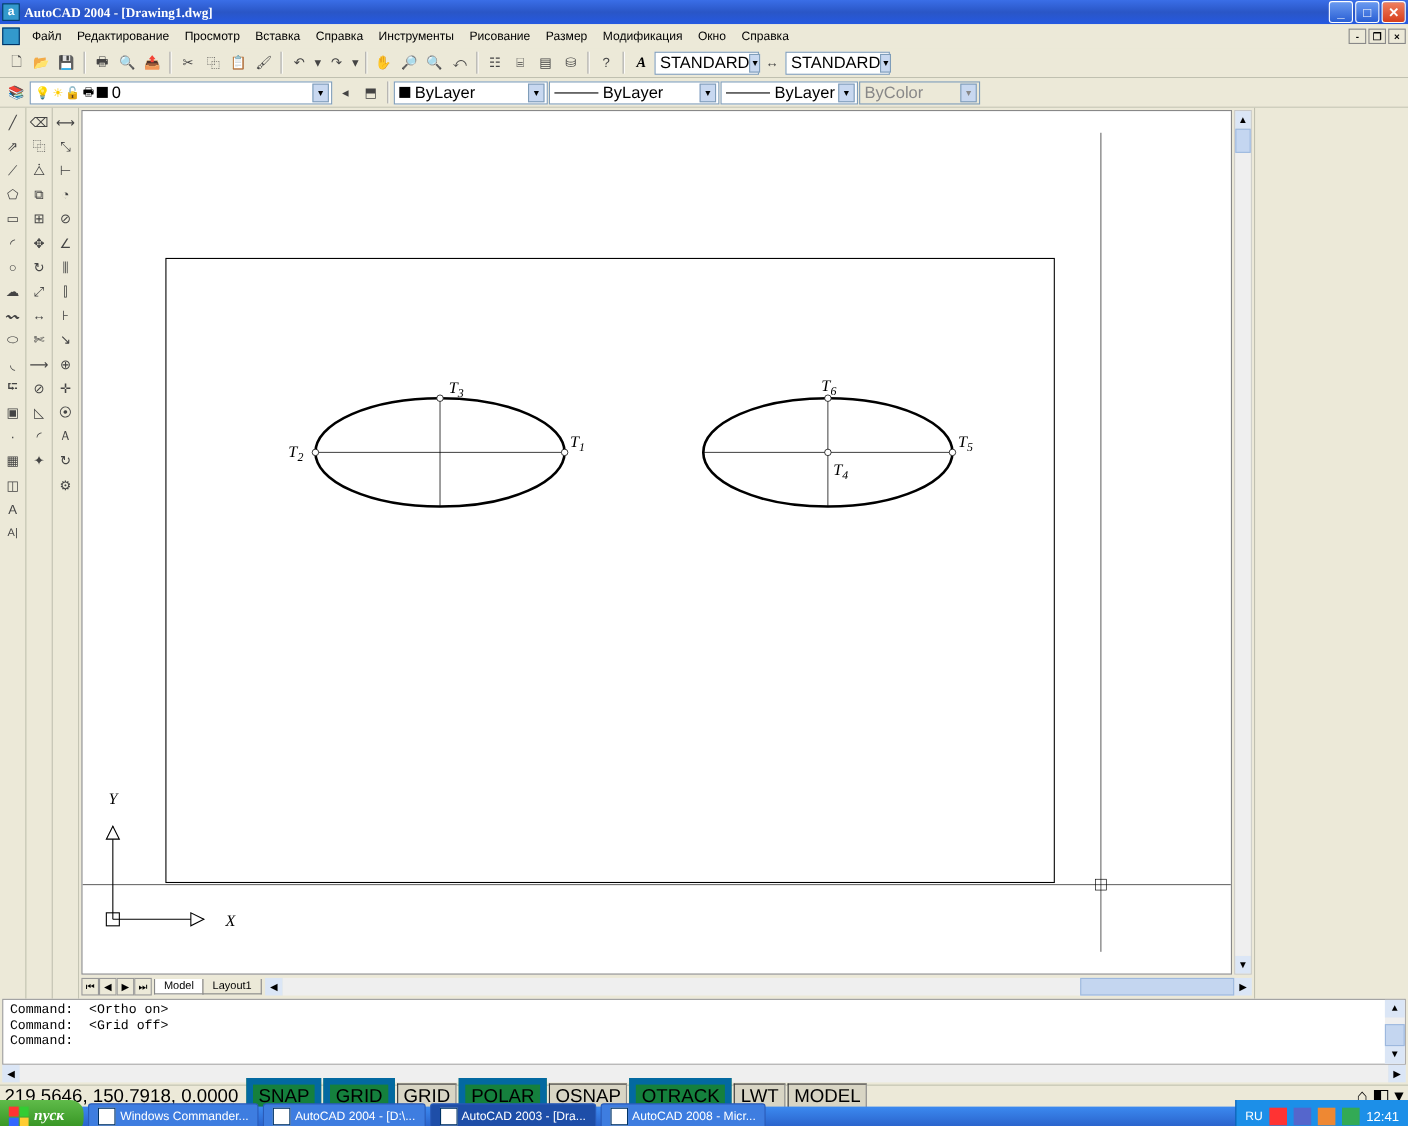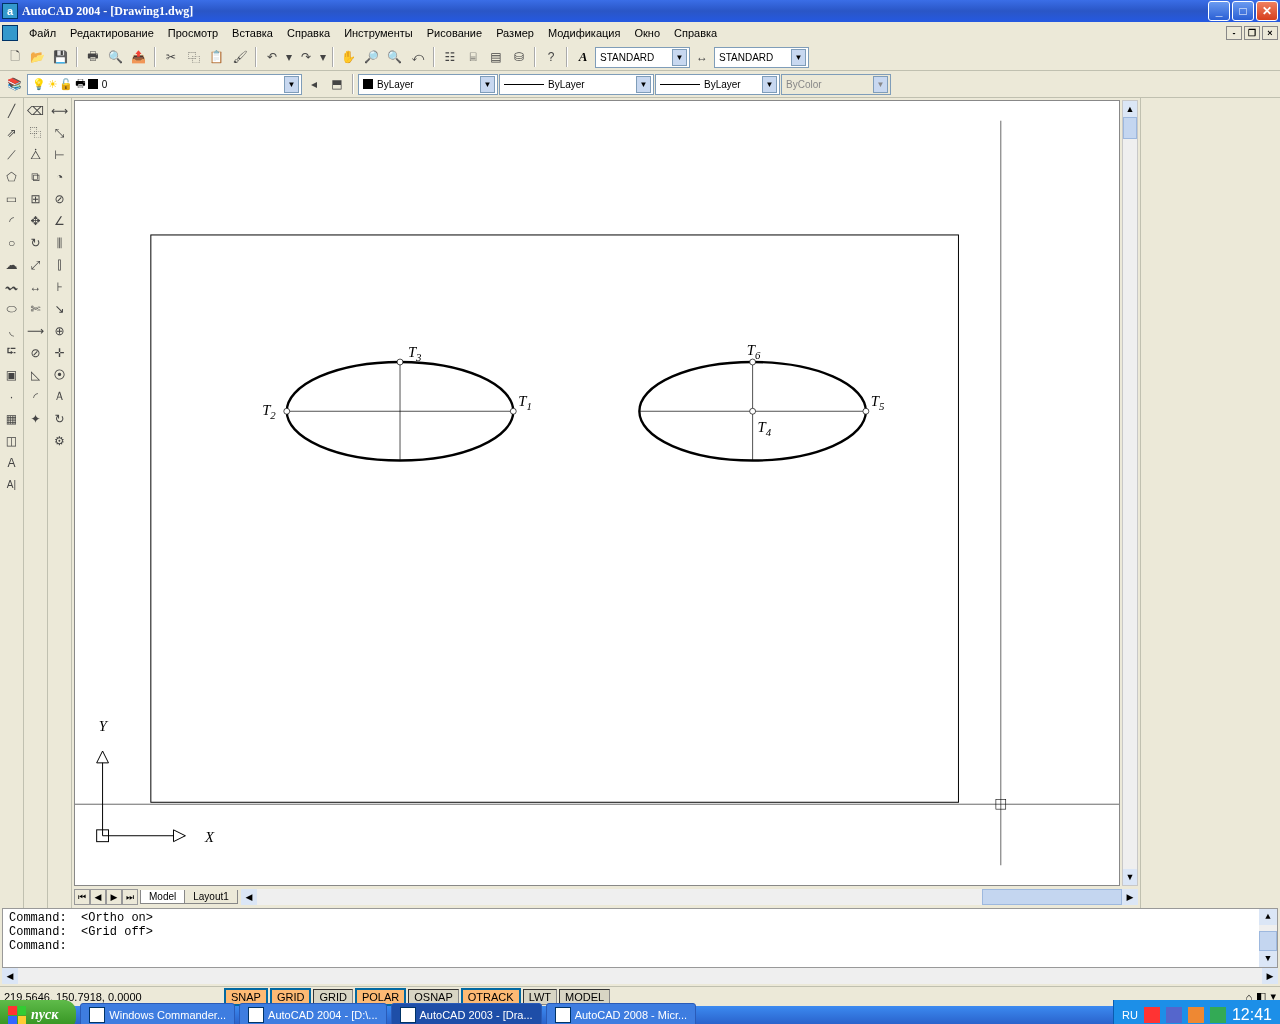--- a/index.html
+++ b/index.html
@@ -33,21 +33,21 @@
   .menubar{height:22px;background:#ece9d8;display:flex;align-items:center;padding:0 2px;color:#000}
   .menubar .ctrl-icon{width:16px;height:16px;background:#39c;border:1px solid #036;margin-right:4px}
   .menubar span{padding:2px 7px;cursor:default}
   .menubar .mdi-btns{margin-left:auto;display:flex;gap:2px}
   .menubar .mdi-btns div{width:16px;height:14px;border:1px solid #888;background:#ece9d8;font:bold 9px Arial;line-height:12px;text-align:center}
   
   .toolbar-row{display:flex;align-items:center;background:#ece9d8;border-bottom:1px solid #c0c0b0;height:27px;padding:0 4px;gap:1px}
   .tbtn{width:22px;height:22px;border:1px solid transparent;display:flex;align-items:center;justify-content:center;font-size:12px;color:#444}
   .tsep{width:2px;height:20px;border-left:1px solid #aaa;border-right:1px solid #fff;margin:0 3px}
   .dropdown{height:21px;border:1px solid #7f9db9;background:#fff;display:flex;align-items:center;padding:0 2px 0 4px}
-  .dropdown .dd-text{flex:1;font-size:10px}
+  .dropdown .dd-text{flex:1;font-size:15px}
   .dropdown .dd-arrow{width:15px;height:17px;background:#c8d8f0;border:1px solid #7f9db9;display:flex;align-items:center;justify-content:center;font-size:8px}
   .dropdown.disabled{background:#ece9d8;color:#888}
   .dd-lineprev{width:40px;border-top:1px solid #000;margin-right:4px}
   
   .layer-icons{display:flex;align-items:center;gap:2px;font-size:11px}
   .layer-icons i{font-style:normal}
   
   .workarea{flex:1;display:flex;min-height:0}
   .left-toolbars{display:flex;background:#ece9d8}
   .vstrip{width:24px;display:flex;flex-direction:column;align-items:center;padding-top:2px;gap:1px;border-right:1px solid #c0c0b0}
@@ -75,39 +75,39 @@
   .cmdwin{height:60px;background:#fff;border:1px solid #999;margin:0 2px;font:12px "Courier New",monospace;display:flex}
   .cmdwin .cbody{flex:1;padding:2px 6px;white-space:pre}
   .cmdwin .cvscroll{width:18px;display:flex;flex-direction:column;background:#efefef}
   .cmdwin .cvscroll .sbtn{height:16px;background:#dbe6f6;display:flex;align-items:center;justify-content:center;font-size:9px}
   .cmdwin .cvscroll .strack{flex:1;position:relative}
   .cmdwin .cvscroll .sthumb{position:absolute;left:0;right:0;bottom:0;height:20px;background:#c4d6f0;border:1px solid #9db8de}
   .cmd-hscroll{height:16px;margin:0 2px 2px;display:flex}
   .cmd-hscroll .sbtn{width:16px;background:#dbe6f6;display:flex;align-items:center;justify-content:center;font-size:9px}
   .cmd-hscroll .strack{flex:1;background:#efefef}
   
-  .statusbar{height:20px;background:#ece9d8;border-top:1px solid #c0c0b0;display:flex;align-items:center;padding:0 4px;font-size:11px}
+  .statusbar{height:20px;background:#ece9d8;border-top:1px solid #c0c0b0;display:flex;align-items:center;padding:0 4px;font-size:17px}
   .statusbar .coords{width:220px}
-  .statusbar .toggle{padding:1px 5px;border:2px solid #0369a1;margin-right:2px;background:#fdba74}
+  .statusbar .toggle{padding:1px 5px;border:6px solid #0369a1;margin-right:2px;background:#15803d}
   .statusbar .toggle.on{border:1px inset #888;background:#d8d5c4}
   .statusbar .tray{margin-left:auto;display:flex;gap:4px;align-items:center}
   
   .taskbar{height:18px;background:linear-gradient(to bottom,#3c8af0 0%,#2a63cc 100%);display:flex;align-items:center;color:#fff;font-size:11px}
   .startbtn{height:30px;padding:0 18px 0 8px;background:linear-gradient(to bottom,#5fbb4a 0%,#2f8e1c 100%);border-radius:0 12px 12px 0;display:flex;align-items:center;font:italic bold 14px Tahoma;color:#fff}
   .startflag{width:18px;height:18px;margin-right:5px;display:grid;grid-template:1fr 1fr/1fr 1fr;gap:1px}
   .startflag span:nth-child(1){background:#f33}
   .startflag span:nth-child(2){background:#3c3}
   .startflag span:nth-child(3){background:#36f}
   .startflag span:nth-child(4){background:#fc3}
   .taskbtn{height:24px;margin-left:4px;padding:0 8px;display:flex;align-items:center;background:#3e7de0;border:1px solid #2a5bb8;border-radius:3px;max-width:160px;overflow:hidden;white-space:nowrap}
   .taskbtn.active{background:#1e4ea8}
   .taskbtn .ticon{width:16px;height:16px;margin-right:4px;background:#fff;border:1px solid #036;flex-shrink:0}
   .systray{margin-left:auto;height:30px;background:#1c8fe8;display:flex;align-items:center;padding:0 8px;gap:6px;border-left:1px solid #0a5cb0}
   .systray .ticon{width:16px;height:16px}
-  .clock{color:#fff;font-size:16px}
+  .clock{color:#fff;font-size:12px}
   
   .lbl{font:italic 15px "Times New Roman";}
   .lblsub{font:italic 11px "Times New Roman";}
 </style>
 </head>
 <body>
 
 <div class="titlebar">
   <span class="app-icon">a</span>
   <span class="title">AutoCAD 2004 - [Drawing1.dwg]</span>

